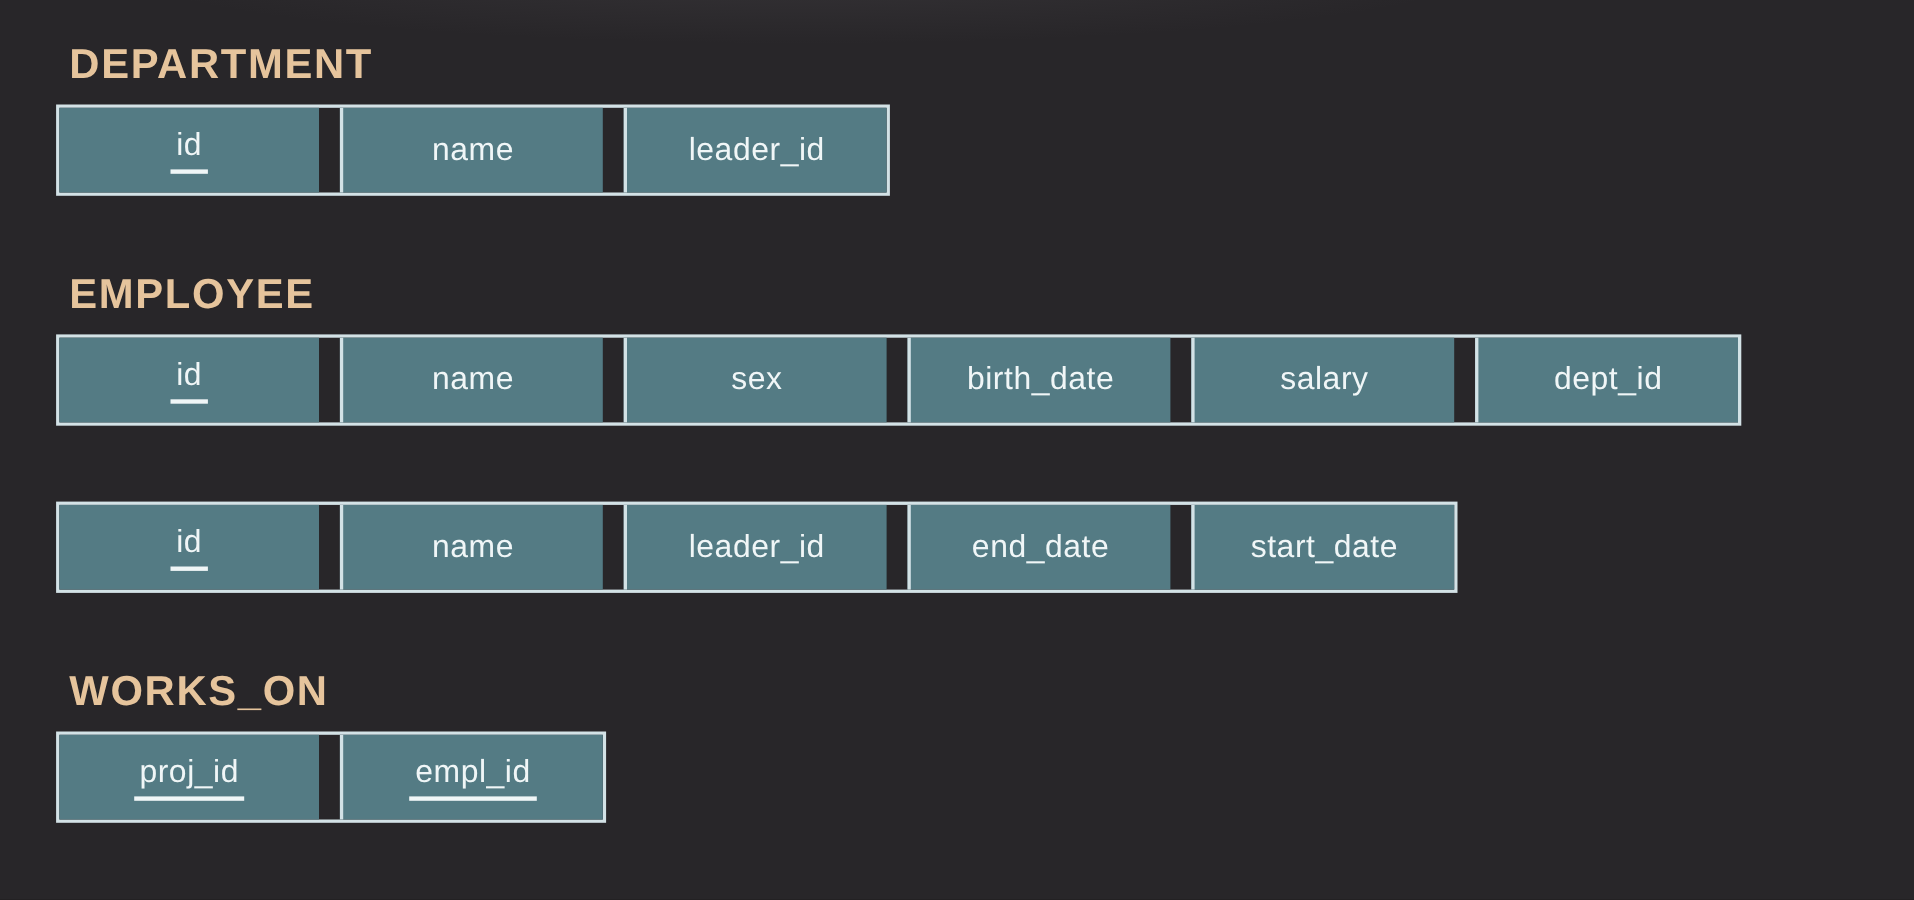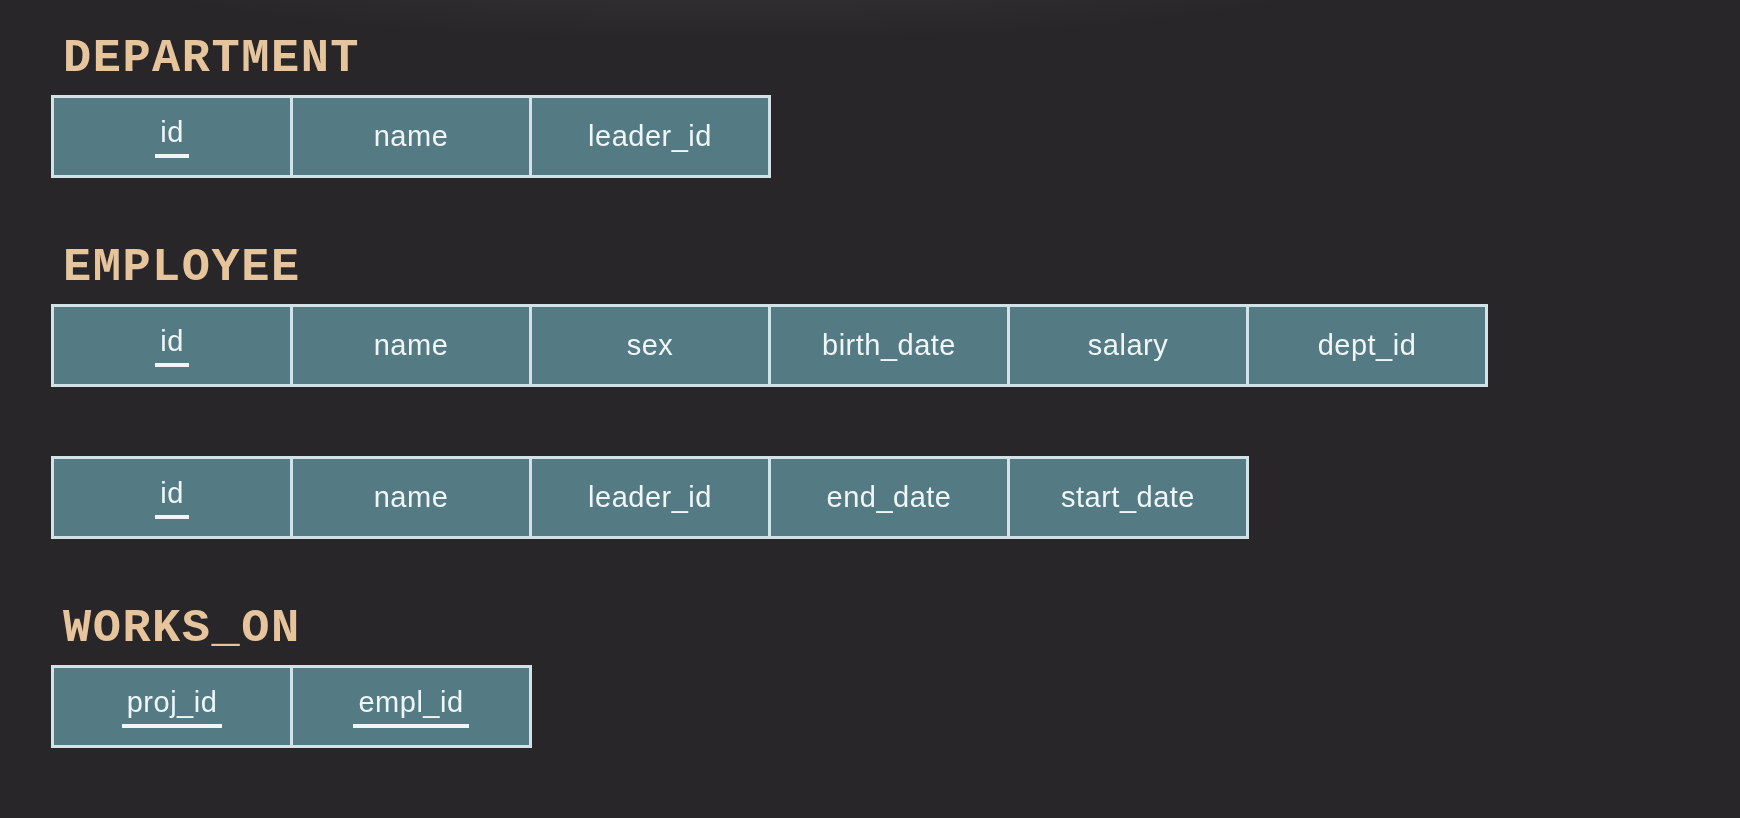--- a/index.html
+++ b/index.html
@@ -18,31 +18,32 @@
       #282629;
     padding: 38px 0 0 51px;
     font-family: "Liberation Sans", sans-serif;
   }
   .schema-section {
     margin-bottom: 69px;
   }
   .table-title {
     margin: 0 0 15px 0;
     padding-left: 12px;
-    font-family: Liberation Mono, monospace;
+    font-family: Liberation Sans, sans-serif;
     font-weight: bold;
-    font-size: 47px;
+    font-size: 38px;
     line-height: 42px;
     letter-spacing: 1.5px;
     color: #e6c49c;
   }
   .table-row {
     display: flex;
     width: max-content;
     border: 3px solid #d3e2e6;
+    gap: 19px;
   }
   .cell {
     width: 236px;
     height: 77px;
     background: #547b84;
     display: flex;
     align-items: center;
     justify-content: center;
     border-left: 3px solid #d3e2e6;
     font-size: 29px;

